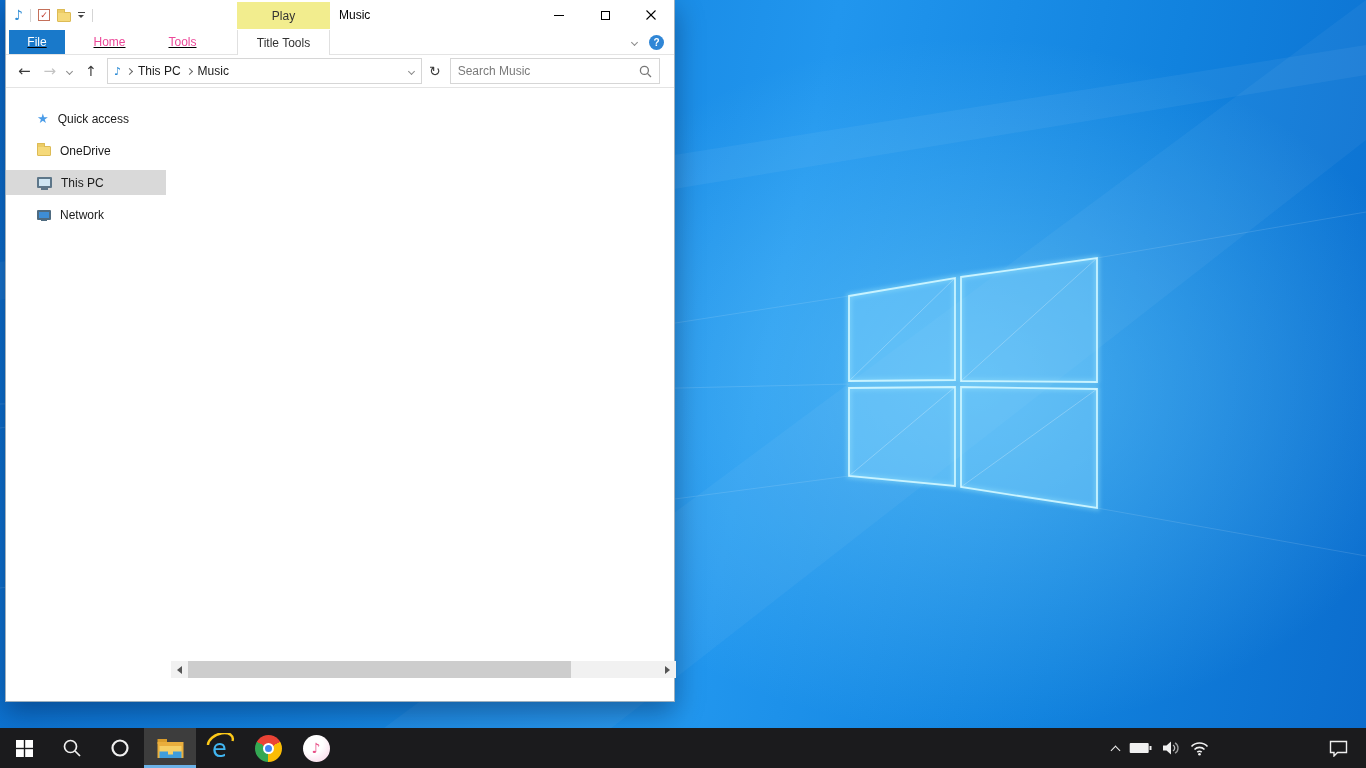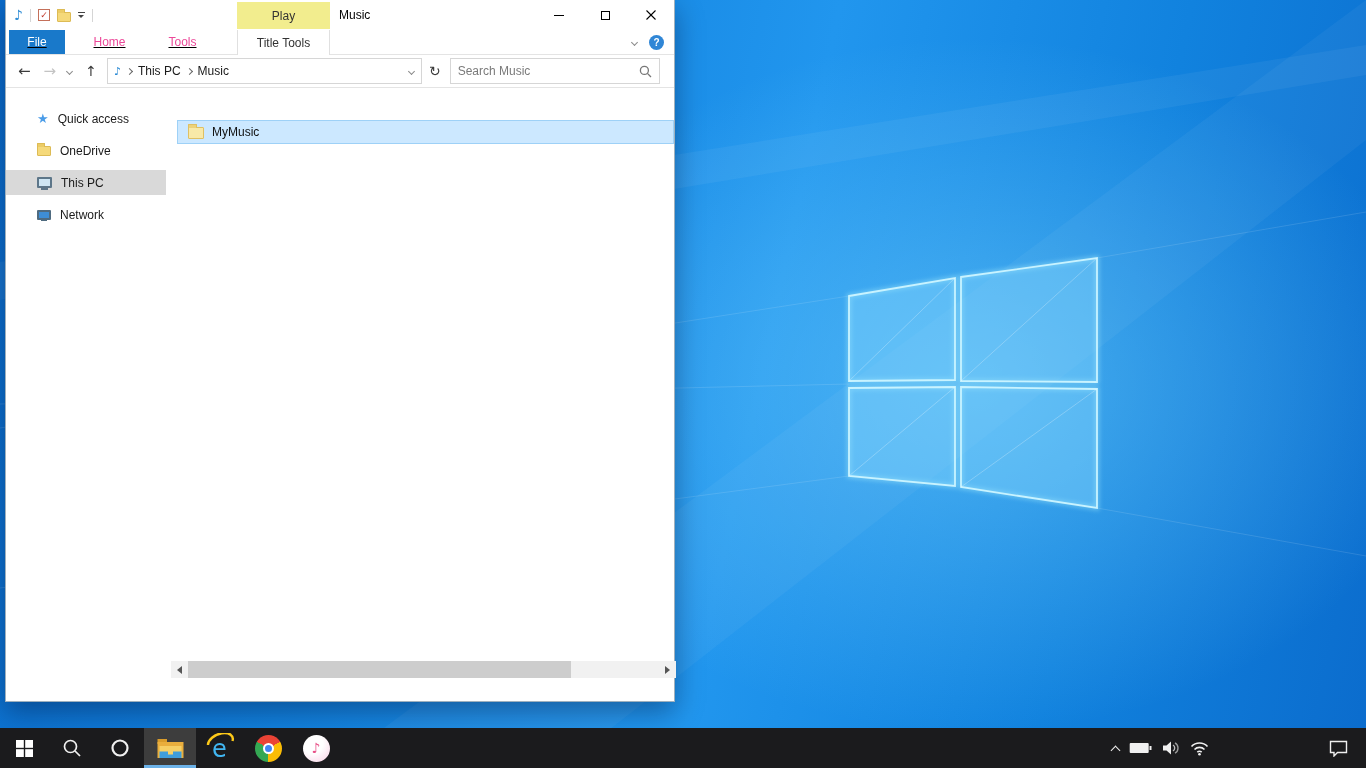--- a/index.html
+++ b/index.html
@@ -263,24 +263,20 @@
         <span class="icon-monitor"></span>
         <span>This PC</span>
       </div>
       <div class="side-item" style="top:114px">
         <span class="icon-network"></span>
         <span>Network</span>
       </div>
     </div>
 
 
-    <div class="file-row">
-      <span class="row-folder"></span>
-      <span class="row-name">MyMusic</span>
-    </div>
 
     <div class="hscroll">
       <div class="scr-btn">
           <span class="tri-left"></span>
         </div>
       <div class="scr-track">
         <div class="scr-thumb"></div>
       </div>
       <div class="scr-btn">
           <span class="tri-right"></span>

